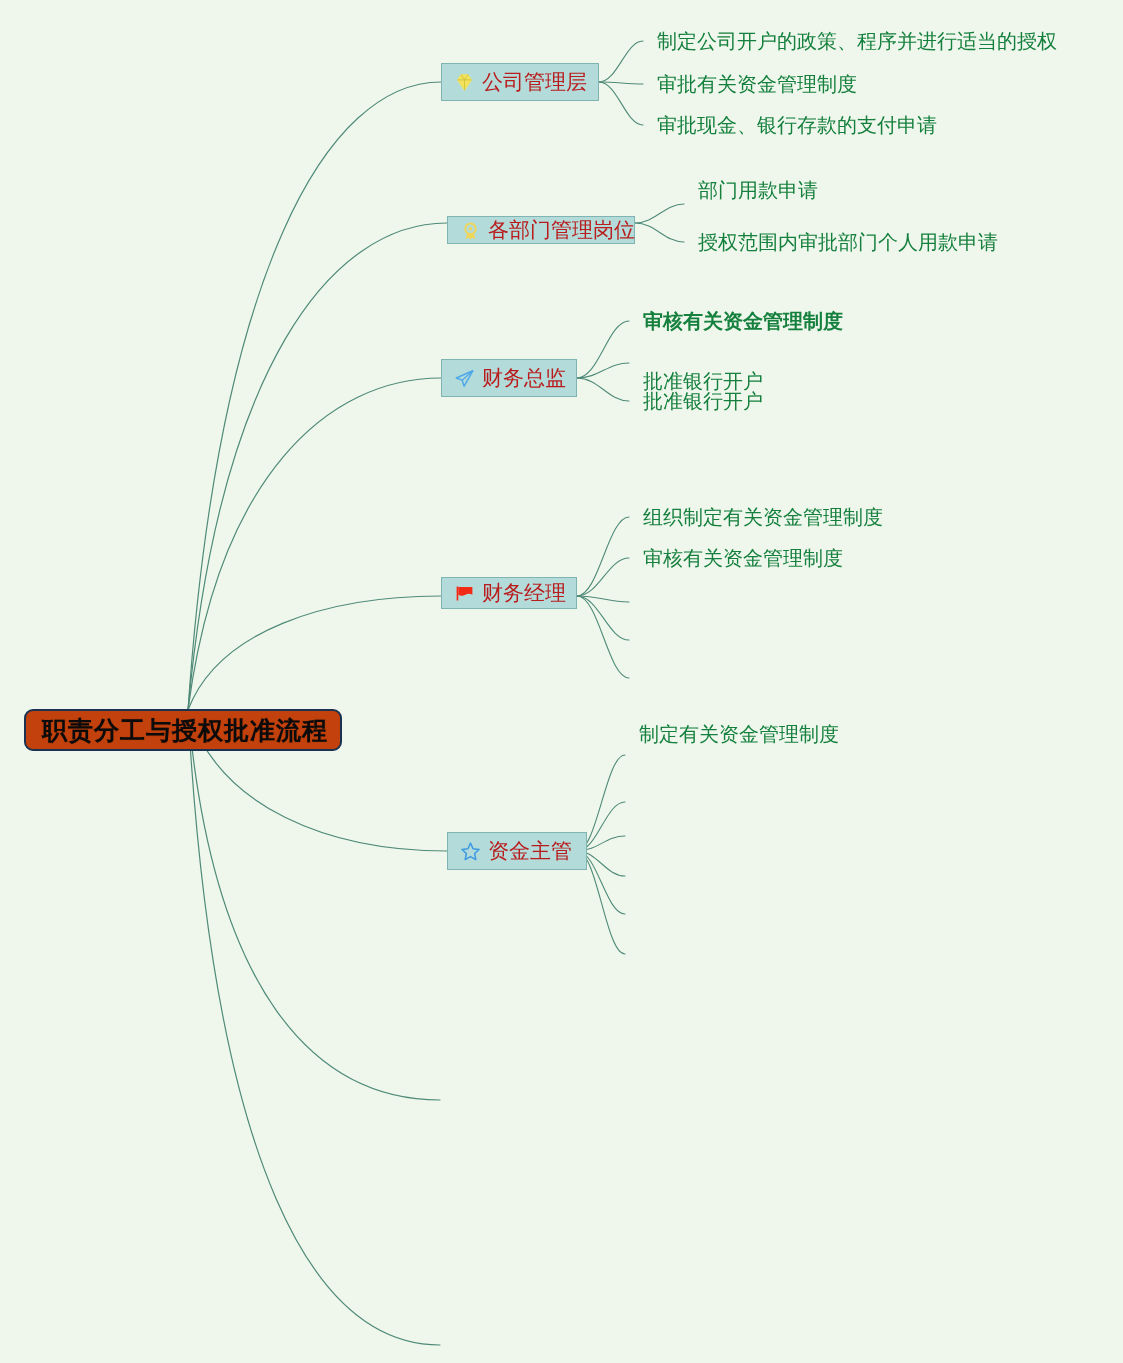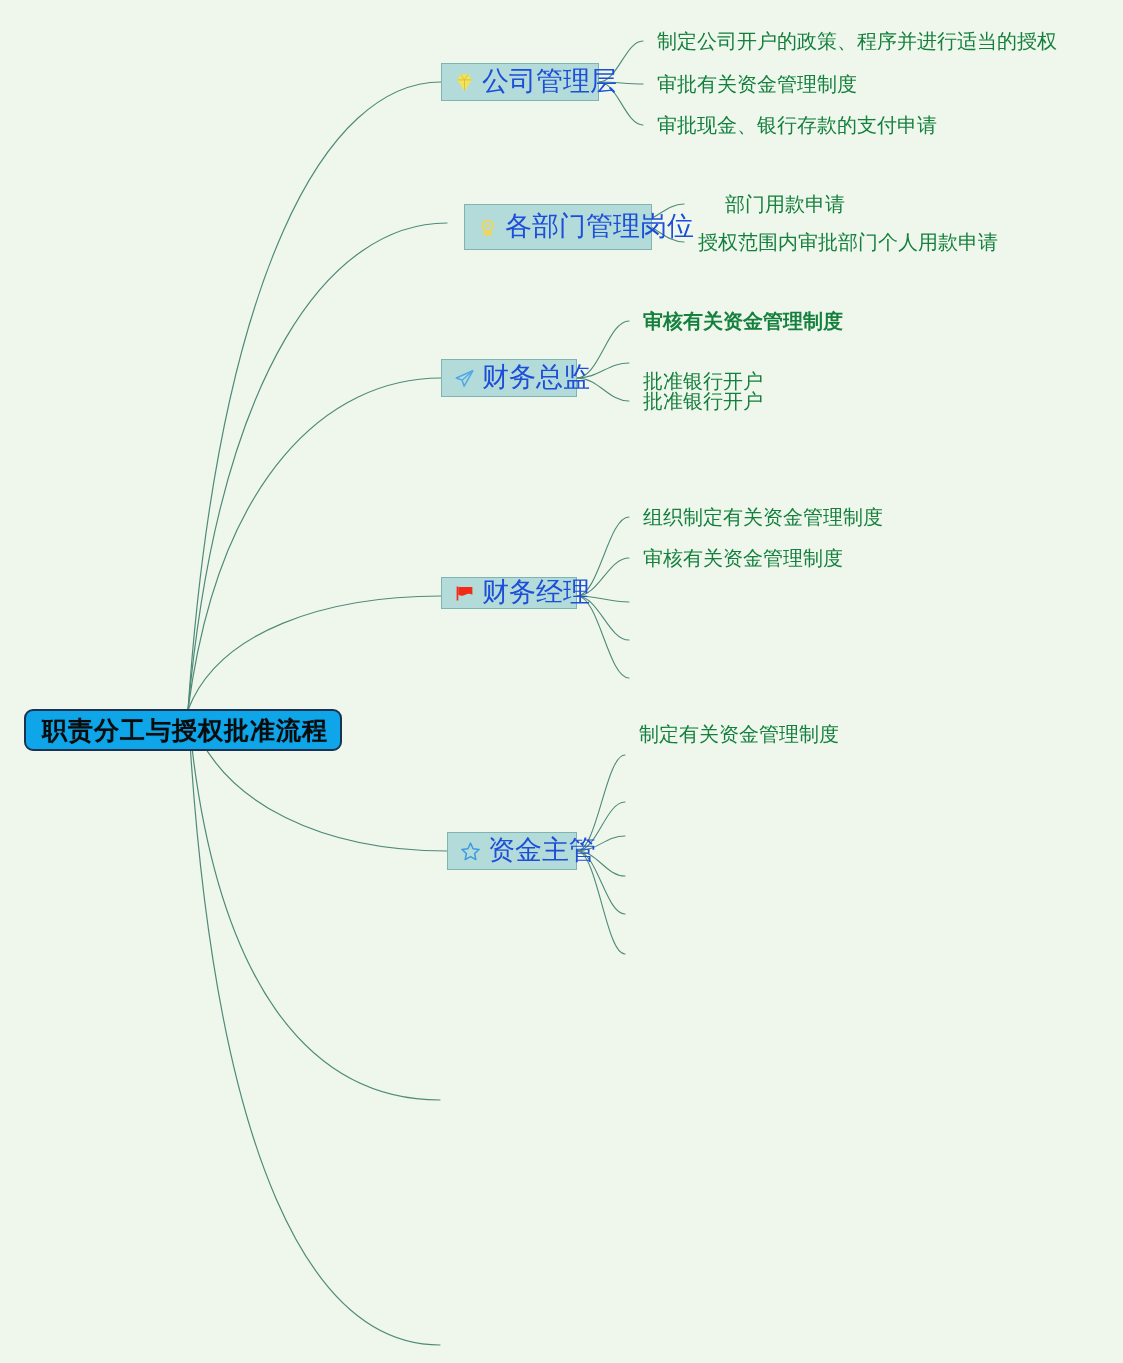--- a/index.html
+++ b/index.html
@@ -29,40 +29,40 @@
   }
   .node {
     position: absolute;
     box-sizing: border-box;
     display: flex;
     align-items: center;
     white-space: nowrap;
   }
   
   .root-node {
-    background: #0ea5e9;
+    background: #c2410c;
     border: 2px solid #1b3350;
     border-radius: 9px;
     color: #0b0b0b;
     font-size: 25px;
     font-weight: bold;
     letter-spacing: 1px;
     padding: 0 16px;
     height: 42px;
     left: 24px;
     top: 709px;
     z-index: 5;
     text-shadow: 0 0 1px rgba(0,0,0,0.35);
   }
   
   .branch-node {
     background: #b3dbda;
     border: 1px solid #7fb4b3;
-    color: #1d4ed8;
-    font-size: 27px;
+    color: #b91c1c;
+    font-size: 21px;
     height: 38px;
     padding: 0 11px;
     z-index: 4;
     gap: 7px;
   }
   .branch-node .icon {
     display: inline-flex;
     align-items: center;
     justify-content: center;
     width: 22px;
@@ -125,31 +125,31 @@
           <svg viewBox="0 0 24 24" width="21" height="21" aria-hidden="true">
             <path d="M4 9 L8 3 H16 L20 9 L12 21 Z" fill="#f2e25c" stroke="#f2e25c" stroke-width="1" stroke-linejoin="round"></path>
             <path d="M4 9 H20 M8 3 L12 9 L16 3 M12 9 L12 21" fill="none" stroke="#cbbf3a" stroke-width="0.9"></path>
           </svg>
         </span>
         <span class="node-label">公司管理层</span>
       </div>
       <div class="leaf" style="left: 657px; top: 31px;">制定公司开户的政策、程序并进行适当的授权</div>
       <div class="leaf" style="left: 657px; top: 74px;">审批有关资金管理制度</div>
       <div class="leaf" style="left: 657px; top: 115px;">审批现金、银行存款的支付申请</div>
-      <div class="node branch-node" style="left: 447px; top: 204px; width: 188px; height: 46px; margin-left: 17px;">
+      <div class="node branch-node" style="left: 447px; top: 216px; width: 188px; height: 28px;">
         <span class="icon">
           <svg viewBox="0 0 24 24" width="21" height="21" aria-hidden="true">
             <circle cx="12" cy="10" r="6" fill="none" stroke="#efd65a" stroke-width="2.2"></circle>
             <circle cx="12" cy="10" r="2.1" fill="#efd65a"></circle>
             <path d="M8.3 15.5 L6.2 22 L9.6 20.2 L12 22 L14.4 20.2 L17.8 22 L15.7 15.5" fill="#efd65a"></path>
           </svg>
         </span>
         <span class="node-label">各部门管理岗位</span>
       </div>
-      <div class="leaf" style="left: 698px; top: 194px; margin-left: 27px;">部门用款申请</div>
+      <div class="leaf" style="left: 698px; top: 180px;">部门用款申请</div>
       <div class="leaf" style="left: 698px; top: 232px;">授权范围内审批部门个人用款申请</div>
       <div class="node branch-node" style="left: 441px; top: 359px; width: 136px; height: 38px;">
         <span class="icon">
           <svg viewBox="0 0 24 24" width="21" height="21" aria-hidden="true">
             <path d="M21.5 3.2 L2.6 11.4 L9.3 13.9 L11.6 20.8 Z" fill="none" stroke="#4fa8e8" stroke-width="1.7" stroke-linejoin="round"></path>
             <path d="M9.3 13.9 L21.5 3.2" fill="none" stroke="#4fa8e8" stroke-width="1.5"></path>
           </svg>
         </span>
         <span class="node-label">财务总监</span>
       </div>
@@ -160,21 +160,21 @@
         <span class="icon">
           <svg viewBox="0 0 24 24" width="21" height="21" aria-hidden="true">
             <rect x="3" y="4" width="1.9" height="16" fill="#f32b16"></rect>
             <path d="M4.9 4.6 H21 V13.4 Q17 11 13 13.4 Q8.8 15.8 4.9 13.4 Z" fill="#f32b16"></path>
           </svg>
         </span>
         <span class="node-label">财务经理</span>
       </div>
       <div class="leaf" style="left: 643px; top: 507px;">组织制定有关资金管理制度</div>
       <div class="leaf" style="left: 643px; top: 548px;">审核有关资金管理制度</div>
-      <div class="node branch-node" style="left: 447px; top: 832px; width: 130px; height: 38px;">
+      <div class="node branch-node" style="left: 447px; top: 832px; width: 140px; height: 38px;">
         <span class="icon">
           <svg viewBox="0 0 24 24" width="21" height="21" aria-hidden="true">
             <path d="M12 2.4 L14.9 8.8 L21.8 9.6 L16.7 14.3 L18.1 21.2 L12 17.8 L5.9 21.2 L7.3 14.3 L2.2 9.6 L9.1 8.8 Z" fill="none" stroke="#3d9ae0" stroke-width="1.7" stroke-linejoin="round"></path>
           </svg>
         </span>
         <span class="node-label">资金主管</span>
       </div>
       <div class="leaf" style="left: 639px; top: 724px;">制定有关资金管理制度</div>
     </div>
 </div>

